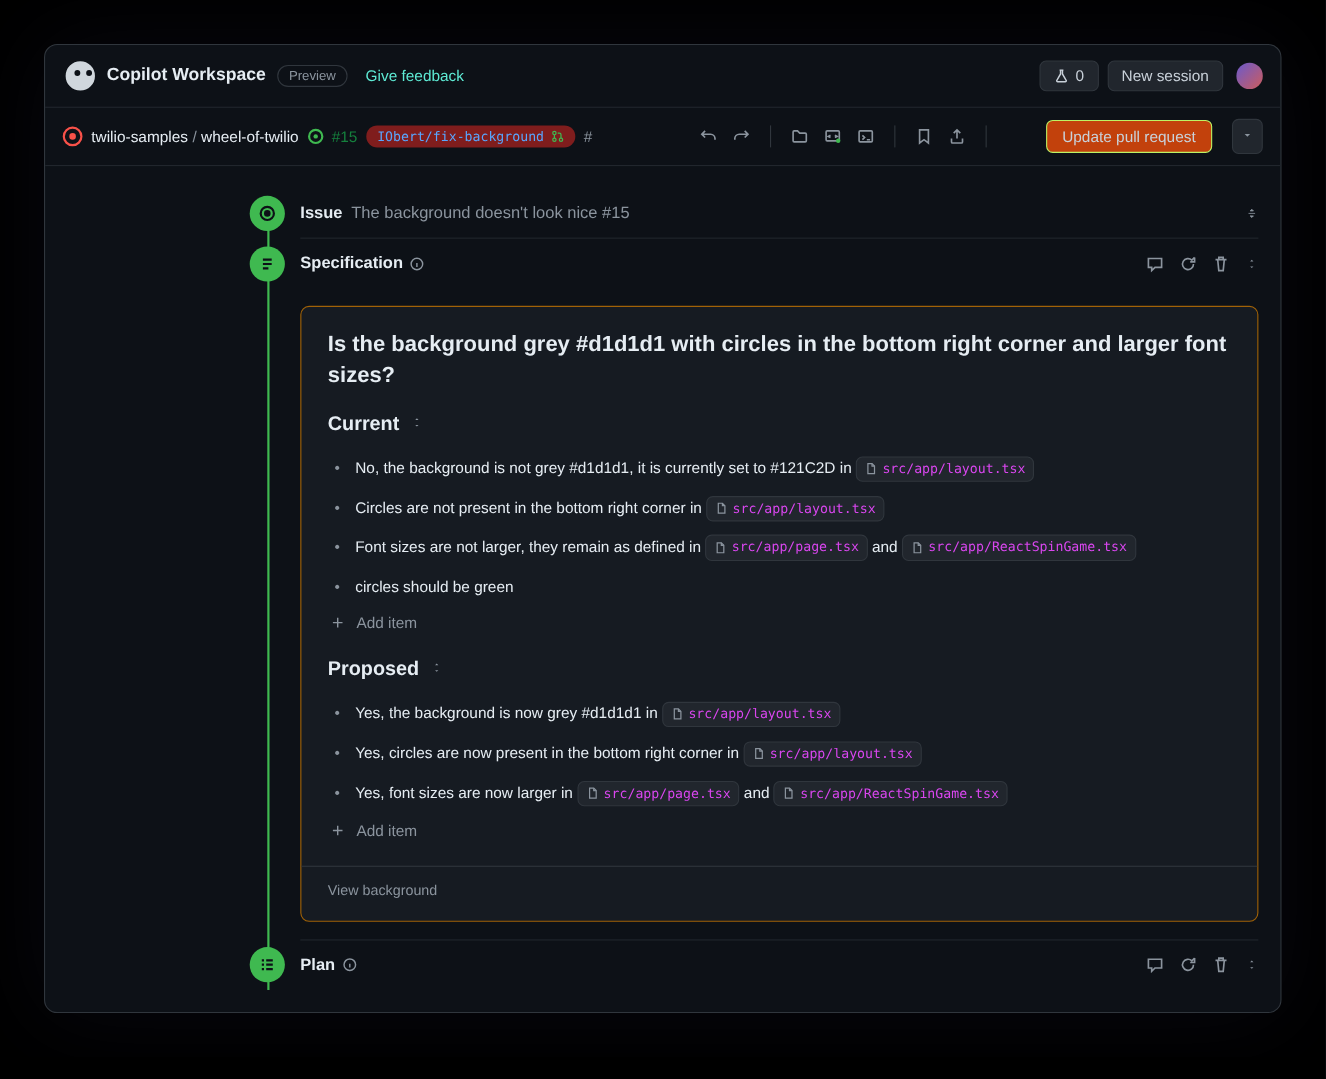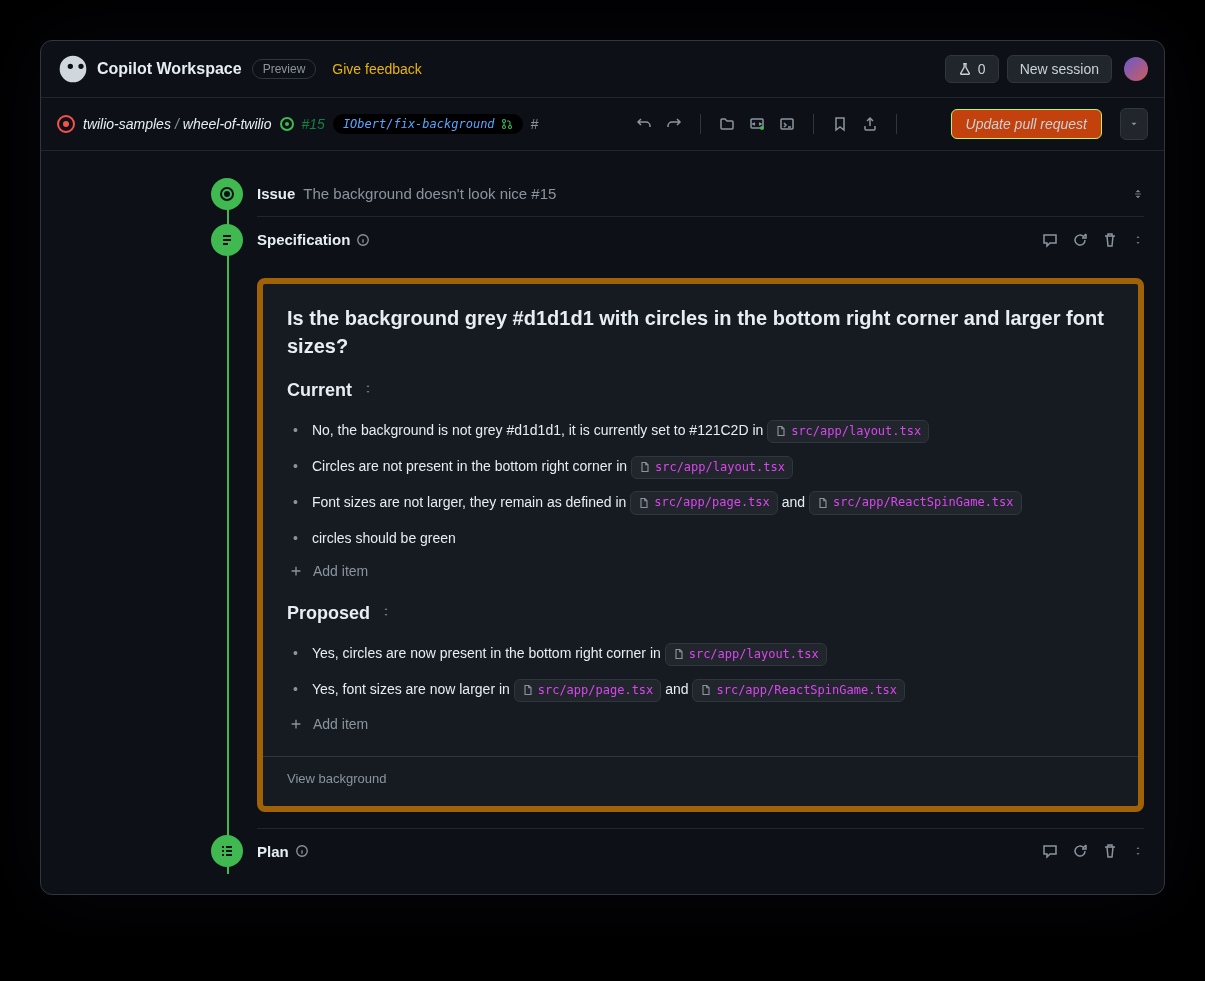--- a/index.html
+++ b/index.html
@@ -28,58 +28,57 @@
 .logo-icon { width: 32px; height: 32px; margin-right: 8px; color: #e6edf3; }
 .logo-text { font-size: 16px; font-weight: 600; margin-right: 10px; }
 .badge-preview {
   font-size: 12px;
   color: #8b949e;
   border: 1px solid #30363d;
   border-radius: 20px;
   padding: 2px 10px;
   margin-right: 16px;
 }
-.link-grey { color: #eab308; font-size: 14px; text-decoration: none; }
+.link-grey { color: #5eead4; font-size: 14px; text-decoration: none; }
 .spacer { flex: 1; }
 .pill-btn {
   display: inline-flex;
   align-items: center;
   gap: 6px;
   background: #21262d;
   border: 1px solid #30363d;
   color: #c9d1d9;
   font-size: 14px;
   padding: 5px 12px;
   border-radius: 6px;
   margin-left: 8px;
 }
 .avatar { width: 24px; height: 24px; border-radius: 50%; background: linear-gradient(135deg,#6a5acd,#cd5c5c); margin-left: 12px; }
 .subbar {
   display: flex;
   align-items: center;
   padding: 10px 16px;
   border-bottom: 1px solid #21262d;
   gap: 8px;
-  font-style: italic;
 }
 .issue-target {
   width: 18px; height: 18px; border: 2px solid #f85149; border-radius: 50%;
   display: flex; align-items: center; justify-content: center;
 }
 .issue-target::after { content: ""; width: 6px; height: 6px; background: #f85149; border-radius: 50%; }
 .breadcrumb { font-size: 14px; color: #e6edf3; }
 .breadcrumb .sep { color: #8b949e; margin: 0 4px; }
 .open-dot {
   width: 14px; height: 14px; border: 2px solid #3fb950; border-radius: 50%;
   display: inline-flex; align-items: center; justify-content: center;
 }
 .open-dot::after { content: ""; width: 4px; height: 4px; background: #3fb950; border-radius: 50%; }
 .issue-num { color: #15803d; font-size: 14px; }
 .branch-pill {
-  background: #000000;
+  background: #7f1d1d;
   color: #58a6ff;
   font-family: ui-monospace, SFMono-Regular, Menlo, monospace;
   font-size: 12px;
   padding: 3px 10px;
   border-radius: 20px;
   display: inline-flex;
   align-items: center;
   gap: 6px;
 }
 .branch-hash { color: #8b949e; font-size: 14px; display: inline-flex; align-items: center; gap: 4px; }
@@ -100,21 +99,21 @@
   margin-left: 36px;
 }
 .update-caret {
   background: #21262d;
   border: 1px solid #30363d;
   border-radius: 6px;
   padding: 6px 8px;
   margin-left: 4px;
   color: #8b949e;
 }
-.content { padding: 20px 20px 20px 0; }
+.content { padding: 20px 20px 20px 16px; }
 .timeline { position: relative; margin-left: 200px; }
 .rail { position: absolute; left: -14px; top: 16px; bottom: 0; width: 2px; background: #3fb950; z-index: 0; }
 .step { position: relative; margin-bottom: 0; }
 .step-header {
   display: flex;
   align-items: center;
   padding: 14px 0;
   position: relative;
 }
 .step-bullet {
@@ -131,21 +130,21 @@
 }
 .step-bullet svg { width: 16px; height: 16px; }
 .step-title { font-weight: 600; font-size: 15px; margin-left: 16px; }
 .step-sub { color: #8b949e; font-size: 15px; margin-left: 8px; }
 .step-actions { display: flex; gap: 14px; margin-right: 0; }
 .step-divider { height: 1px; background: #21262d; margin-left: 16px; }
 .info-icon { color: #8b949e; margin-left: 6px; display: inline-flex; }
 .info-icon svg { width: 14px; height: 14px; }
 .spec-card {
   background: #161b22;
-  border: 6px solid #a16207;
+  border: 1px solid #a16207;
   border-radius: 8px;
   margin: 16px 0 16px 16px;
   padding: 20px 24px;
 }
 .spec-title { font-size: 20px; font-weight: 700; line-height: 1.4; margin-bottom: 20px; }
 .section-label { font-weight: 600; font-size: 18px; margin-bottom: 12px; display: flex; align-items: center; gap: 10px; }
 .drag-dots { color: #8b949e; font-size: 12px; }
 .item-list { list-style: none; padding: 0; }
 .item-list li {
   display: flex;
@@ -393,20 +392,26 @@
 
           <div class="section-block">
             <div class="section-label">
               <span>Proposed</span>
               <span class="drag-dots grip-icon"><svg viewBox="0 0 16 16" fill="currentColor" width="12" height="12">
                     <path d="M8 3l-2 2h4L8 3zM8 13l2-2H6l2 2z"></path>
                   </svg></span>
             </div>
             <ul class="item-list" id="proposed-list">
                 <li>
+                  <span class="item-text">Yes, the background is now grey #d1d1d1 in <span class="code-chip"><svg viewBox="0 0 16 16" fill="none" stroke="currentColor" stroke-width="1.5">
+                        <path d="M4 2h5l3 3v9H4V2z"></path>
+                        <path d="M9 2v3h3"></path>
+                      </svg>src/app/layout.tsx</span></span>
+                </li>
+                <li>
                   <span class="item-text">Yes, circles are now present in the bottom right corner in <span class="code-chip"><svg viewBox="0 0 16 16" fill="none" stroke="currentColor" stroke-width="1.5">
                         <path d="M4 2h5l3 3v9H4V2z"></path>
                         <path d="M9 2v3h3"></path>
                       </svg>src/app/layout.tsx</span></span>
                 </li>
                 <li>
                   <span class="item-text">Yes, font sizes are now larger in <span class="code-chip"><svg viewBox="0 0 16 16" fill="none" stroke="currentColor" stroke-width="1.5">
                         <path d="M4 2h5l3 3v9H4V2z"></path>
                         <path d="M9 2v3h3"></path>
                       </svg>src/app/page.tsx</span> and <span class="code-chip"><svg viewBox="0 0 16 16" fill="none" stroke="currentColor" stroke-width="1.5">

